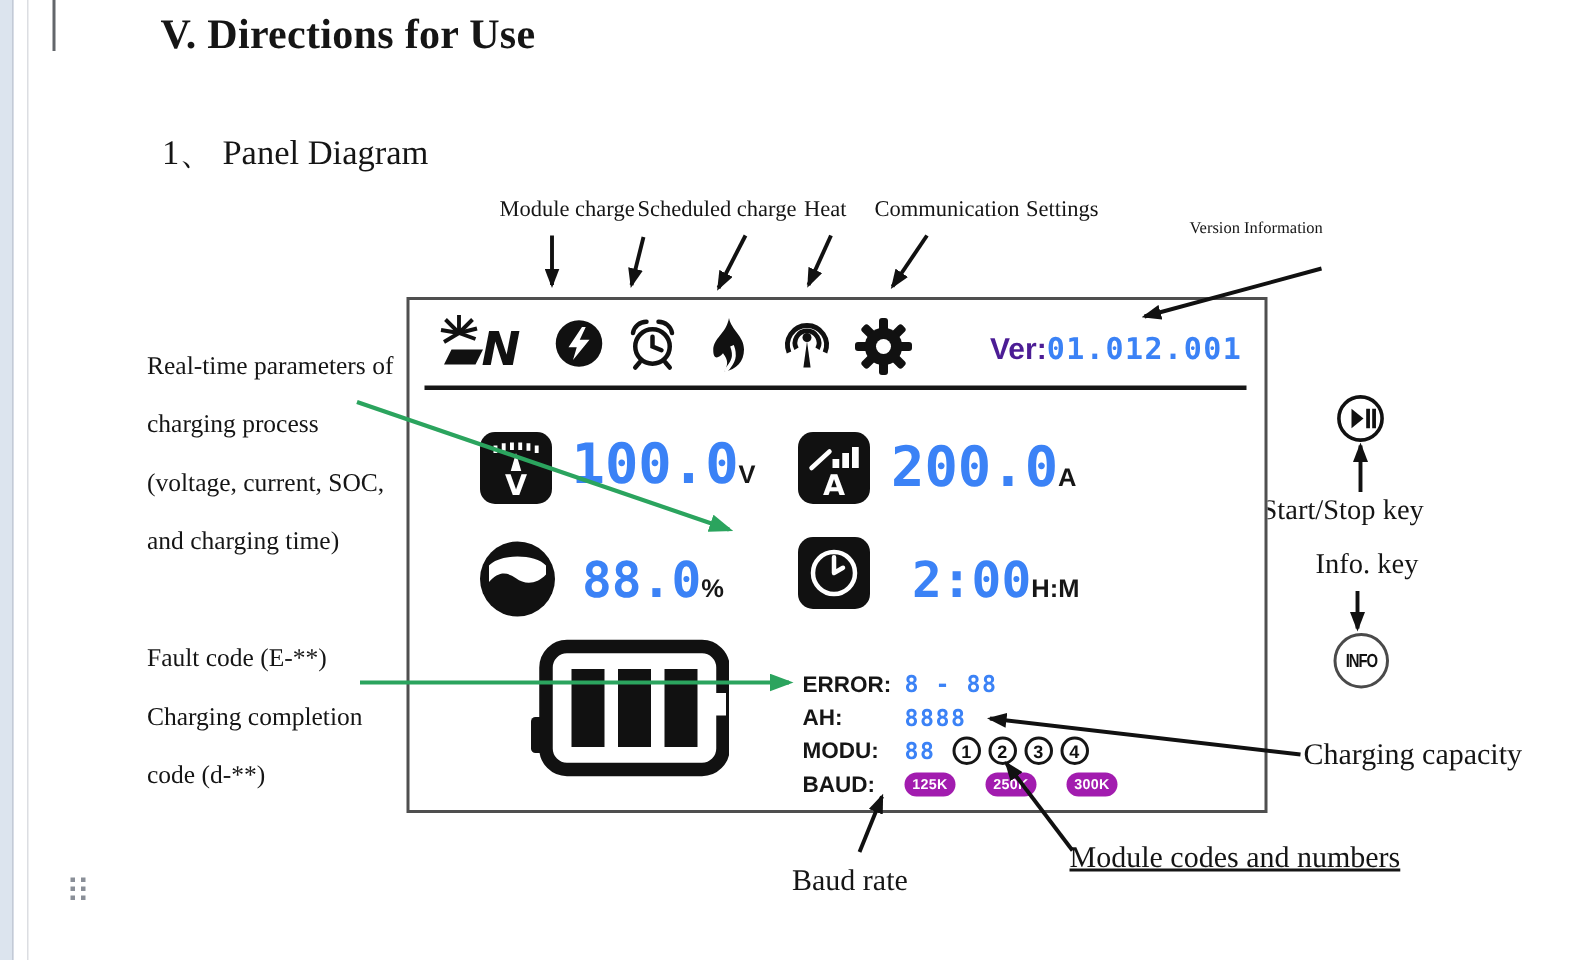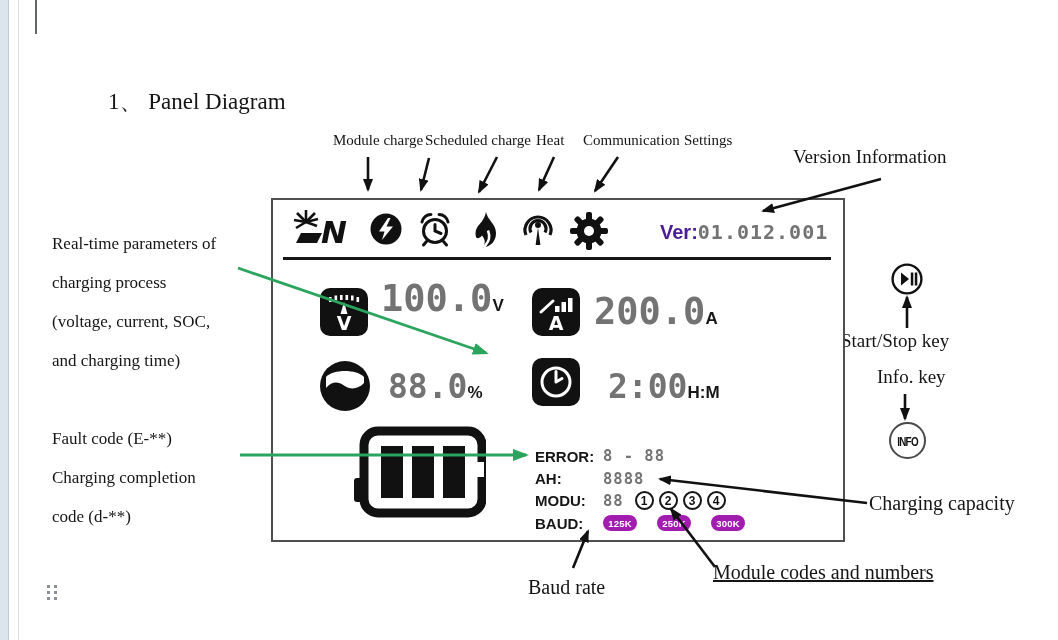--- a/index.html
+++ b/index.html
@@ -1,28 +1,28 @@
 <!DOCTYPE html>
 <html><head>
 <meta charset="utf-8">
 <style>
   html,body{margin:0;padding:0;background:#fff;}
   #page{position:relative;width:1058px;height:640px;background:#ffffff;overflow:hidden;
         font-family:"Liberation Serif",serif;color:#111;}
   .abs{position:absolute;}
   .serif{font-family:"Liberation Serif",serif;color:#151515;}
-  .seg{font-family:"DejaVu Sans Mono",monospace;font-weight:800;color:#737373;}
+  .seg{font-family:"DejaVu Sans Mono",monospace;font-weight:800;color:#3b82f6;}
   #edge-strip{left:0;top:0;width:8px;height:640px;background:#dce4ee;border-right:1px solid #c3cad6;}
   #edge-line{left:18px;top:0;width:1px;height:640px;background:#dcdee2;}
   #caret-line{left:35px;top:0;width:2px;height:34px;background:#63666b;}
   #doc-title{left:107px;top:8px;font-size:28px;font-weight:bold;letter-spacing:.2px;}
   #doc-sub{left:108px;top:86px;font-size:23px;}
   .toplabel{top:132px;font-size:15px;white-space:nowrap;}
-  #ann-version{left:793px;top:146px;font-size:19px;}
-  .leftblock{font-size:17px;line-height:39px;white-space:nowrap;}
+  #ann-version{left:793px;top:146px;font-size:11px;}
+  .leftblock{font-size:17px;line-height:39px;white-space:nowrap;margin-left:46px;}
   #left1{left:52px;top:224px;}
   #left2{left:52px;top:419px;}
   #ann-startstop{left:841px;top:330px;font-size:19px;}
   #ann-infokey{left:877px;top:366px;font-size:19px;}
   #ann-capacity{left:869px;top:492px;font-size:20px;text-align:right;}
   #ann-module{left:713px;top:561px;font-size:20px;text-decoration:underline;}
   #ann-baud{left:528px;top:576px;font-size:20px;}
 
   
   #panel{left:271px;top:198px;width:574px;height:344px;border:2px solid #4f4f4f;background:#fff;box-sizing:border-box;}
@@ -62,20 +62,21 @@
 </style>
 </head>
 <body>
 
 <div id="page">
 
   <div id="edge-strip" class="abs"></div>
   <div id="edge-line" class="abs"></div>
   <div id="caret-line" class="abs"></div>
 
+  <div id="doc-title" class="abs serif">V. Directions for Use</div>
   <div id="doc-sub" class="abs serif">1、   Panel Diagram</div>
 
   <div class="abs toplabel serif" style="left:333px">Module charge</div>
   <div class="abs toplabel serif" style="left:425px">Scheduled charge</div>
   <div class="abs toplabel serif" style="left:536px">Heat</div>
   <div class="abs toplabel serif" style="left:583px">Communication</div>
   <div class="abs toplabel serif" style="left:684px">Settings</div>
 
   <div id="ann-version" class="abs serif">Version Information</div>
 
@@ -186,21 +187,21 @@
             <rect x="14.5" y="7.5" width="2.6" height="5"></rect>
           <rect x="20" y="7" width="2.6" height="5"></rect>
             <rect x="25.5" y="7" width="2.6" height="5"></rect>
           <rect x="31" y="7.5" width="2.6" height="5"></rect>
             <rect x="36.5" y="9" width="2.6" height="5"></rect>
           <polygon points="24,14 20.5,26 27.5,26"></polygon>
         </g>
         <text x="24" y="42" text-anchor="middle" font-family="DejaVu Sans" font-weight="bold" font-size="19" fill="#fff">V</text>
       </svg>
     </span>
-    <div class="bigval" style="left:108px;top:80px">
+    <div class="bigval" style="left:108px;top:91px">
       <span class="n seg">100.0</span><span class="u">V</span>
     </div>
 
     <span class="ico" style="left:259px;top:88px">
       <svg width="48" height="48" viewBox="0 0 48 48">
         <rect width="48" height="48" rx="10" fill="#111"></rect>
         <g fill="#fff">
           <rect x="23" y="18" width="4.5" height="6"></rect>
             <rect x="29.5" y="14" width="4.5" height="10"></rect>
           <rect x="36" y="10" width="4.5" height="14"></rect>

